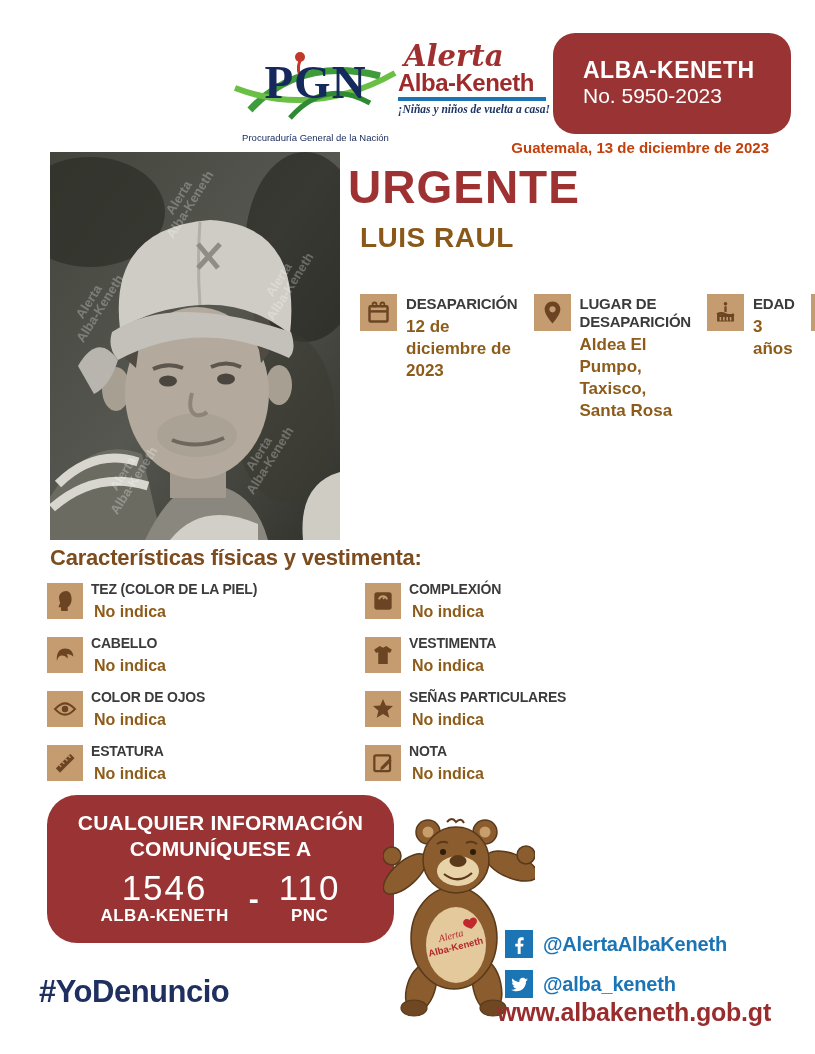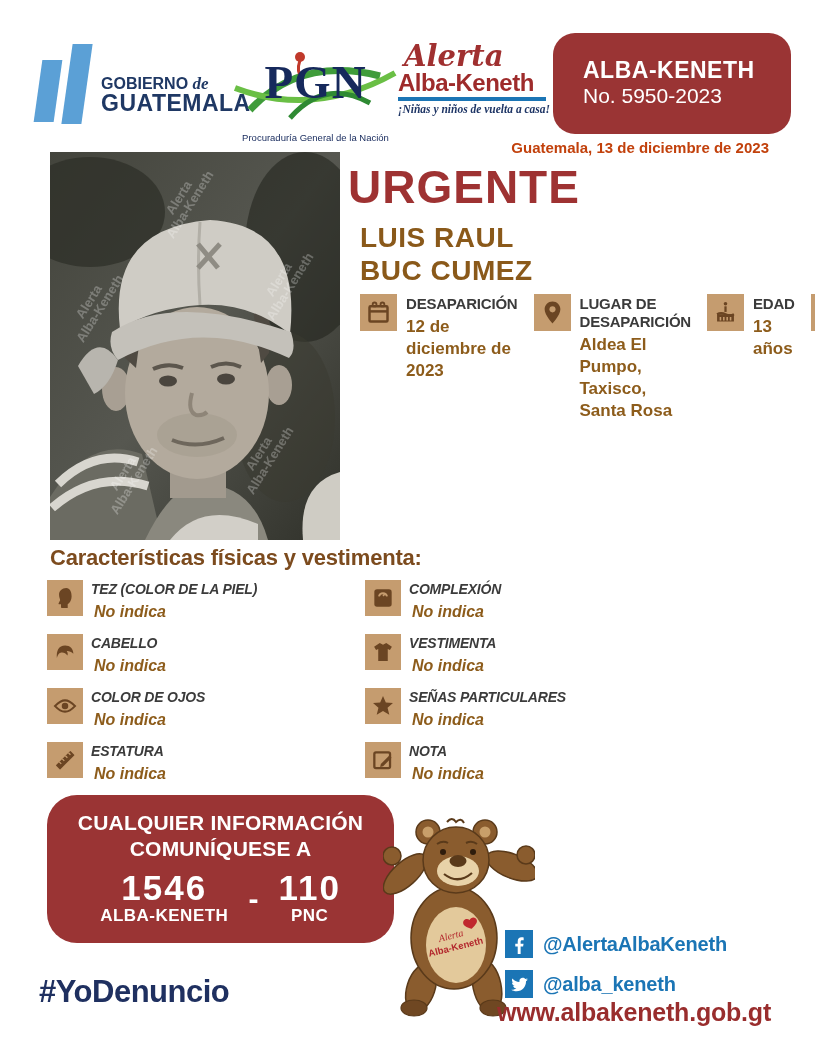--- a/index.html
+++ b/index.html
@@ -47,60 +47,50 @@
   .detail-item { display:flex; align-items:flex-start; }
   .icon-tile { flex:0 0 auto; width:37px; height:37px; background:#c59c6f; display:flex; align-items:center; justify-content:center; margin-right:9px; }
   .icon-tile svg { width:27px; height:27px; display:block; }
   .detail-text {}
   .detail-label { font-size:15px; font-weight:bold; color:#3b3b3b; letter-spacing:-.2px; line-height:18px; padding-top:1px; }
   .detail-value { font-size:17px; font-weight:bold; color:#8d5c1b; line-height:22px; margin-top:3px; }
 
   
   .char-title { position:absolute; left:50px; top:545px; font-size:22px; font-weight:bold; color:#7c4b1e; letter-spacing:-.2px; }
   .char-grid { position:absolute; left:47px; top:580px; width:720px; display:grid; grid-template-columns:318px 1fr; row-gap:12px; }
-  .char-item { display:flex; align-items:flex-start;font-style:italic; }
+  .char-item { display:flex; align-items:center; }
   .char-item .icon-tile { width:36px; height:36px; margin-right:8px; }
   .char-item .icon-tile svg { width:26px; height:26px; }
   .char-label { font-size:14px; font-weight:bold; color:#3b3b3b; letter-spacing:-.2px; line-height:17px; padding-top:1px; }
   .char-value { font-size:16px; font-weight:bold; color:#8d5c1b; line-height:20px; margin-top:4px; margin-left:3px; }
 
   
   .contact-box { position:absolute; left:47px; top:795px; width:347px; height:148px; background:#9a3434; border-radius:30px; color:#ffffff; text-align:center; padding-top:15px; }
   .cb-line { font-size:21px; font-weight:bold; letter-spacing:.2px; line-height:26px; }
   .cb-numbers { display:flex; justify-content:center; align-items:flex-start; gap:20px; margin-top:8px; }
-  .cb-num { font-size:35px; font-weight:bold; line-height:36px; letter-spacing:2px; }
+  .cb-num { font-size:35px; font-weight:normal; line-height:36px; letter-spacing:2px; }
   .cb-num-label { font-size:17px; font-weight:bold; letter-spacing:.5px; line-height:20px; }
   .cb-dash { font-size:30px; font-weight:bold; margin-top:12px; }
 
   .bear { position:absolute; left:383px; top:816px; width:152px; height:202px; }
 
   .social { position:absolute; left:505px; top:930px; display:flex; flex-direction:column; gap:12px; }
   .soc-row { display:flex; align-items:center; }
   .soc-icon { width:28px; height:28px; margin-right:10px; flex:0 0 auto; }
   .soc-icon svg { width:28px; height:28px; display:block; }
   .soc-handle { font-size:20px; font-weight:bold; color:#1b75b5; letter-spacing:-.2px; }
   .website { position:absolute; left:497px; top:998px; font-size:25px; font-weight:bold; color:#992d2d; letter-spacing:-.2px; }
 
   .hashtag { position:absolute; left:39px; top:974px; font-size:31px; font-weight:bold; color:#1f3060; letter-spacing:-.5px; }
 </style>
 </head>
 <body>
 
 <div class="poster">
 
-  <div class="gob-logo">
-    <div class="gob-bars">
-      <span class="gob-bar b1"></span>
-      <span class="gob-bar b2"></span>
-    </div>
-    <div class="gob-text">
-      <div><span>GOBIERNO</span> <span class="gob-de">de</span></div>
-      <div class="gob-line2">GUATEMALA</div>
-    </div>
-  </div>
 
   <div class="pgn-logo">
     <svg class="pgn-leaves" viewBox="0 0 170 90">
       <path d="M20 62 Q70 8 150 28" stroke="#3f9c3a" stroke-width="7" fill="none"></path>
       <path d="M5 40 Q85 70 165 25" stroke="#6abf45" stroke-width="6" fill="none"></path>
       <path d="M60 70 Q95 30 140 55" stroke="#2f8a33" stroke-width="5" fill="none"></path>
       <circle cx="70" cy="9" r="5" fill="#c0392b"></circle>
       <path d="M70 12 Q66 24 72 30" stroke="#c0392b" stroke-width="3" fill="none"></path>
     </svg>
     <div class="pgn-acronym">PGN</div>
@@ -167,21 +157,20 @@
 Alba-Keneth</span>
     <span class="wm" style="left:40px; top:312px;">Alerta
 Alba-Keneth</span>
     <span class="wm" style="left:176px;top:292px;">Alerta
 Alba-Keneth</span>
   </div>
 
   <div class="urgente">URGENTE</div>
   <div class="person-name">
     <div>LUIS RAUL</div>
-    <div>BUC CUMEZ</div>
   </div>
 
   <div class="details">
 
     <div class="detail-item">
       <span class="icon-tile">
         <svg viewBox="0 0 24 24">
             <rect x="4" y="6.5" width="16" height="13.5" rx="1" fill="none" stroke="#6b4523" stroke-width="2.2"></rect>
             <path d="M4.5 11h15" stroke="#6b4523" stroke-width="2.2"></path>
             <circle cx="8.5" cy="4.8" r="1.7" fill="none" stroke="#6b4523" stroke-width="1.6"></circle>
@@ -212,21 +201,21 @@
         <svg viewBox="0 0 24 24">
             <rect x="11" y="6.5" width="2" height="5" fill="#6b4523"></rect>
             <circle cx="12" cy="4.2" r="1.6" fill="#6b4523"></circle>
             <path d="M4.5 13.5h15v6.5h-15z" fill="#6b4523"></path>
             <path d="M4.5 13.5 Q8 11.5 12 13.5 Q16 15.5 19.5 13.5" stroke="#6b4523" stroke-width="2" fill="none"></path>
             <path d="M7.5 16v3M10.5 16v3M13.5 16v3M16.5 16v3" stroke="#c59c6f" stroke-width="1.4"></path>
           </svg>
       </span>
       <div class="detail-text">
         <div class="detail-label">EDAD</div>
-        <div class="detail-value">13 años</div>
+        <div class="detail-value">3 años</div>
       </div>
     </div>
 
     <div class="detail-item">
       <span class="icon-tile">
         <svg viewBox="0 0 24 24">
             <circle cx="9" cy="8.5" r="4" fill="none" stroke="#6b4523" stroke-width="2.4"></circle>
             <path d="M9 12.5v4.5M6.8 15h4.4" stroke="#6b4523" stroke-width="2"></path>
             <circle cx="15.5" cy="15.5" r="3.8" fill="none" stroke="#6b4523" stroke-width="2.4"></circle>
             <path d="M18.2 12.8 21 10M21 10h-3M21 10v3" stroke="#6b4523" stroke-width="2"></path>

